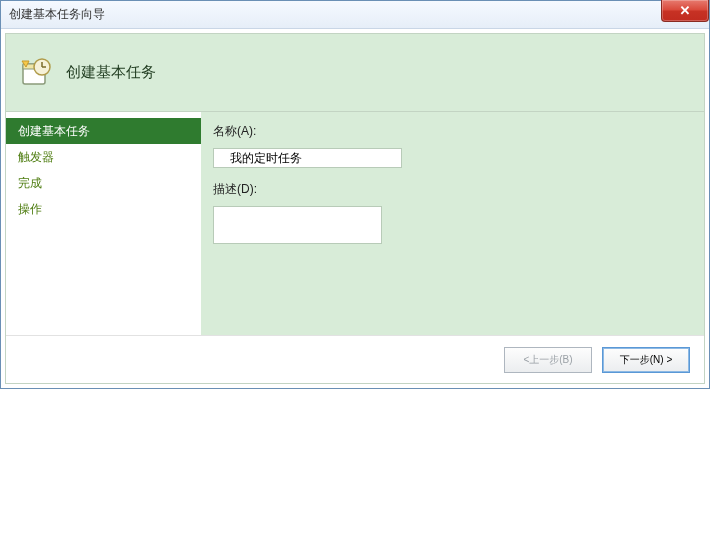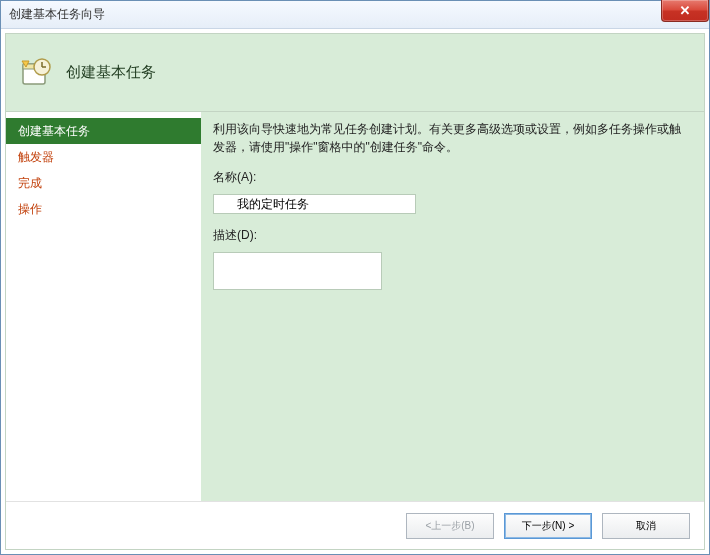--- a/index.html
+++ b/index.html
@@ -5,21 +5,21 @@
     * { margin: 0; padding: 0; box-sizing: border-box; }
     body {
       font-family: "Microsoft YaHei", "SimSun", Tahoma, sans-serif;
       font-size: 12px;
       background: #fff;
       width: 710px;
       height: 555px;
       overflow: hidden;
     }
     .window {
-      width: 710px; height: 555px;
+      width: 710px; height: 389px;
       border: 1px solid #6a8fb5;
       background: #fff;
       display: flex;
       flex-direction: column;
     }
     .titlebar {
       height: 28px;
       background: linear-gradient(to bottom, #f5f9ff, #e6eef8);
       border-bottom: 1px solid #c9d6e6;
       display: flex;
@@ -68,21 +68,21 @@
       min-height: 0;
     }
     .sidebar {
       width: 195px;
       padding: 6px 0;
       display: flex;
       flex-direction: column;
     }
     .sidebar-item {
       padding: 4px 12px;
-      color: #c2410c;
+      color: #4d7c0f;
       cursor: pointer;
       line-height: 18px;
     }
     .sidebar-item.selected {
       background: #2f7b2f;
       color: #fff;
     }
     .main {
       flex: 1;
       background: #d8ecd8;
@@ -104,21 +104,21 @@
     .field-label {
       width: 56px;
       color: #222;
       padding-top: 3px;
     }
     .text-input {
       flex: 1;
       height: 22px;
       border: 1px solid #b8cbb8;
       background: #fff;
-      padding: 2px 23px;
+      padding: 2px 16px;
       font-family: inherit;
       font-size: 12px;
     }
     .textarea {
       flex: 1;
       height: 210px;
       border: 1px solid #b8cbb8;
       background: #fff;
       padding: 4px 6px;
       font-family: inherit;
@@ -189,33 +189,31 @@
         </div>
         <div class="sidebar-item">
           <span>完成</span>
         </div>
         <div class="sidebar-item">
           <span>操作</span>
         </div>
       </div>
 
       <div class="main">
-        <div class="intro">利用该向导快速地为常见任务创建计划。有关更多高级选项或设置，例如多任务操作或触发器，请使用"操作"窗格中的"创建任务"命令。</div>
 
         <div class="field-row">
           <div class="field-label">名称(A):</div>
           <input type="text" class="text-input" value="我的定时任务" style="">
         </div>
 
         <div class="field-row">
           <div class="field-label">描述(D):</div>
           <textarea class="textarea" style=""></textarea>
         </div>
       </div>
     </div>
 
     <div class="footer">
       <button class="btn" disabled="">&lt;上一步(B)</button>
       <button class="btn focused">下一步(N) &gt;</button>
-      <button class="btn">取消</button>
     </div>
   </div>
 </div>
 
 </body></html>

